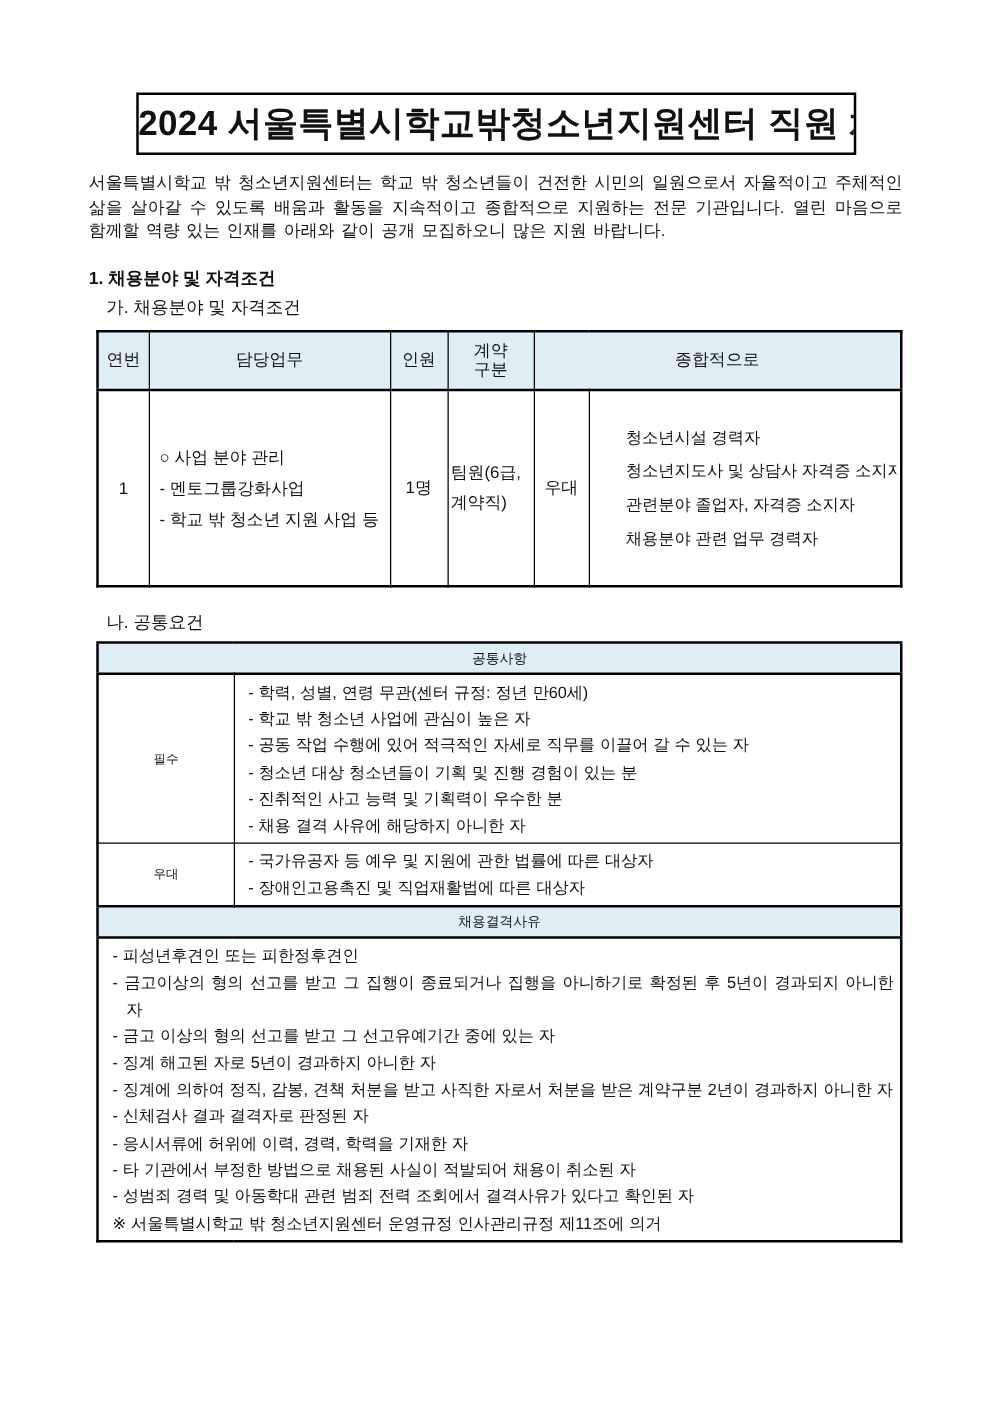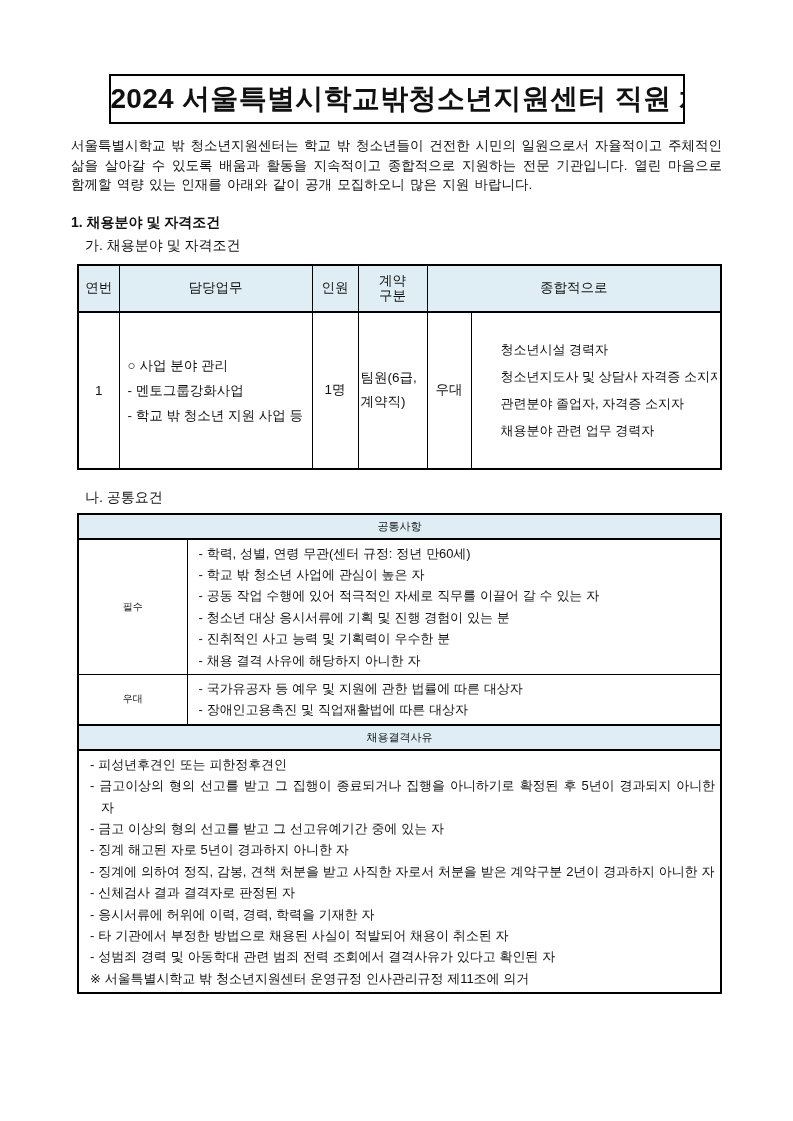--- a/index.html
+++ b/index.html
@@ -152,21 +152,21 @@
     <tbody>
         <tr>
       <th colspan="2">공통사항</th>
     </tr>
     <tr>
       <td class="label-cell">필수</td>
       <td class="items-cell">
         <div>- 학력, 성별, 연령 무관(센터 규정: 정년 만60세)</div>
         <div>- 학교 밖 청소년 사업에 관심이 높은 자</div>
         <div>- 공동 작업 수행에 있어 적극적인 자세로 직무를 이끌어 갈 수 있는 자</div>
-        <div>- 청소년 대상 응시서류에 기획 및 진행 경험이 있는 분</div>
+        <div>- 청소년 대상 청소년들이 기획 및 진행 경험이 있는 분</div>
         <div>- 진취적인 사고 능력 및 기획력이 우수한 분</div>
         <div>- 채용 결격 사유에 해당하지 아니한 자</div>
       </td>
     </tr>
     <tr>
       <td class="label-cell">우대</td>
       <td class="items-cell">
         <div>- 국가유공자 등 예우 및 지원에 관한 법률에 따른 대상자</div>
         <div>- 장애인고용촉진 및 직업재활법에 따른 대상자</div>
       </td>

